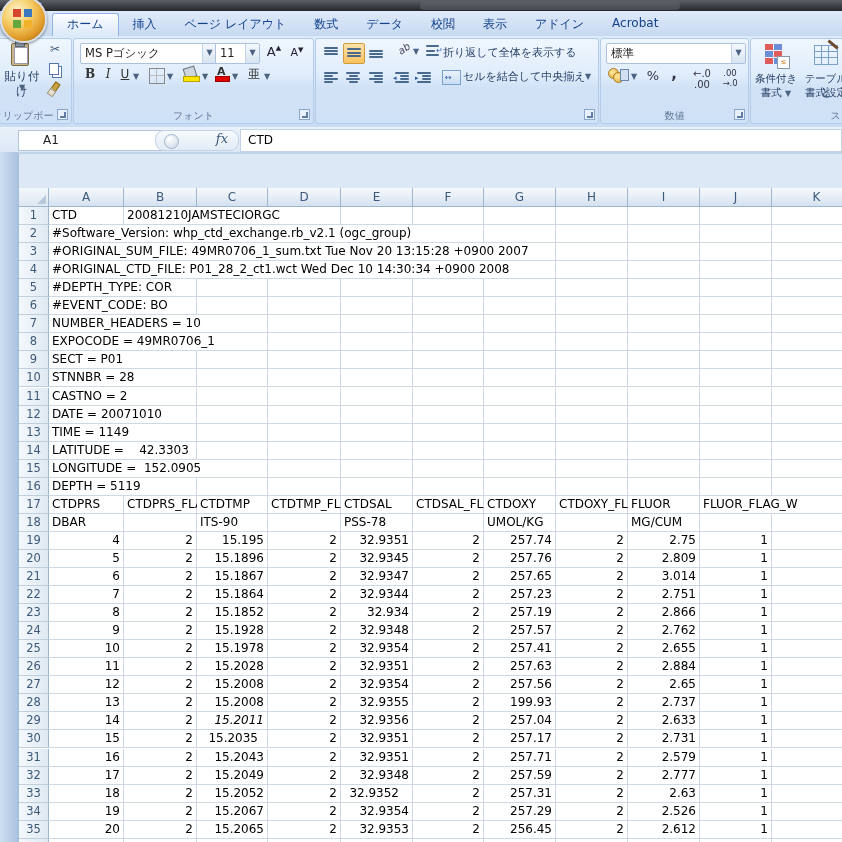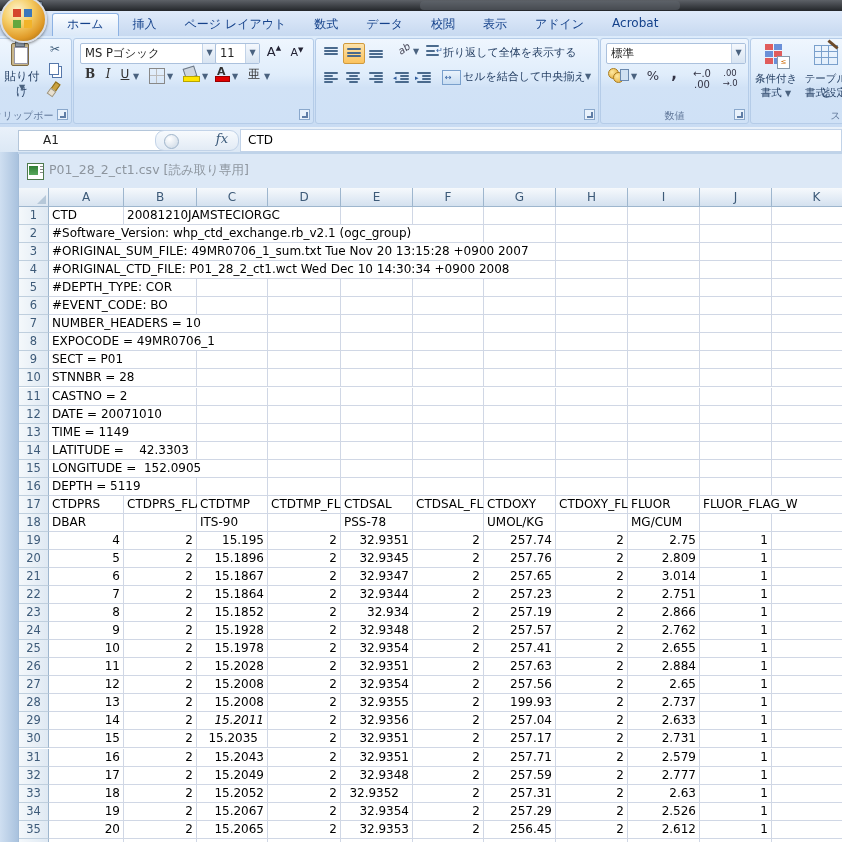--- a/index.html
+++ b/index.html
@@ -181,20 +181,21 @@
       <span style="position:absolute;left:1px;bottom:0;width:15px;height:4px;background:#ffe400;border:1px solid #b8a400;"></span>
     </div>
     <div class="btn mini" style="left:127px;top:33px;width:8px;">▼</div>
     <div class="btn" style="left:140px;top:26px;width:16px;height:17px;">
       <span style="position:absolute;left:3px;top:0;font-size:11px;font-weight:bold;color:#333;">A</span>
       <span style="position:absolute;left:1px;bottom:0;width:13px;height:4px;background:#e00000;border:1px solid #900;"></span>
     </div>
     <div class="btn mini" style="left:157px;top:33px;width:8px;">▼</div>
     <div class="btn" style="left:172px;top:27px;width:16px;font-size:12px;">亜</div>
     <div class="btn mini" style="left:189px;top:33px;width:8px;">▼</div>
+    <div class="grp-label">フォント</div>
     <div class="dl"></div>
   </div>
 
   <div class="grp" style="left:315px;width:282px;">
     <div class="btn" style="left:5px;top:6px;width:20px;height:17px;">
         <span class="bars" style="left:3px;top:2px;height:8px;">
           <i></i>
           <i></i>
           <i></i>
         </span>
@@ -323,24 +324,20 @@
   </div>
   <div id="fxsep">
     <span id="fxcircle"></span>
     <span id="fxlabel">fx</span>
   </div>
   <div id="fcontent">CTD</div>
 </div>
 
 <div id="workarea">
   <div id="wb">
-    <div id="wbtitle">
-      <span id="wbicon"></span>
-      <span id="wbname">P01_28_2_ct1.csv  [読み取り専用]</span>
-    </div>
     <div id="sheet">
       <div id="corner"></div>
       <div id="colhdrs">
           <div class="hcell" style="left: 30px; width: 74px;">A</div>
           <div class="hcell" style="left: 105px; width: 72px;">B</div>
           <div class="hcell" style="left: 178px; width: 70px;">C</div>
           <div class="hcell" style="left: 249px; width: 72px;">D</div>
           <div class="hcell" style="left: 322px; width: 71px;">E</div>
           <div class="hcell" style="left: 394px; width: 70px;">F</div>
           <div class="hcell" style="left: 465px; width: 71px;">G</div>

